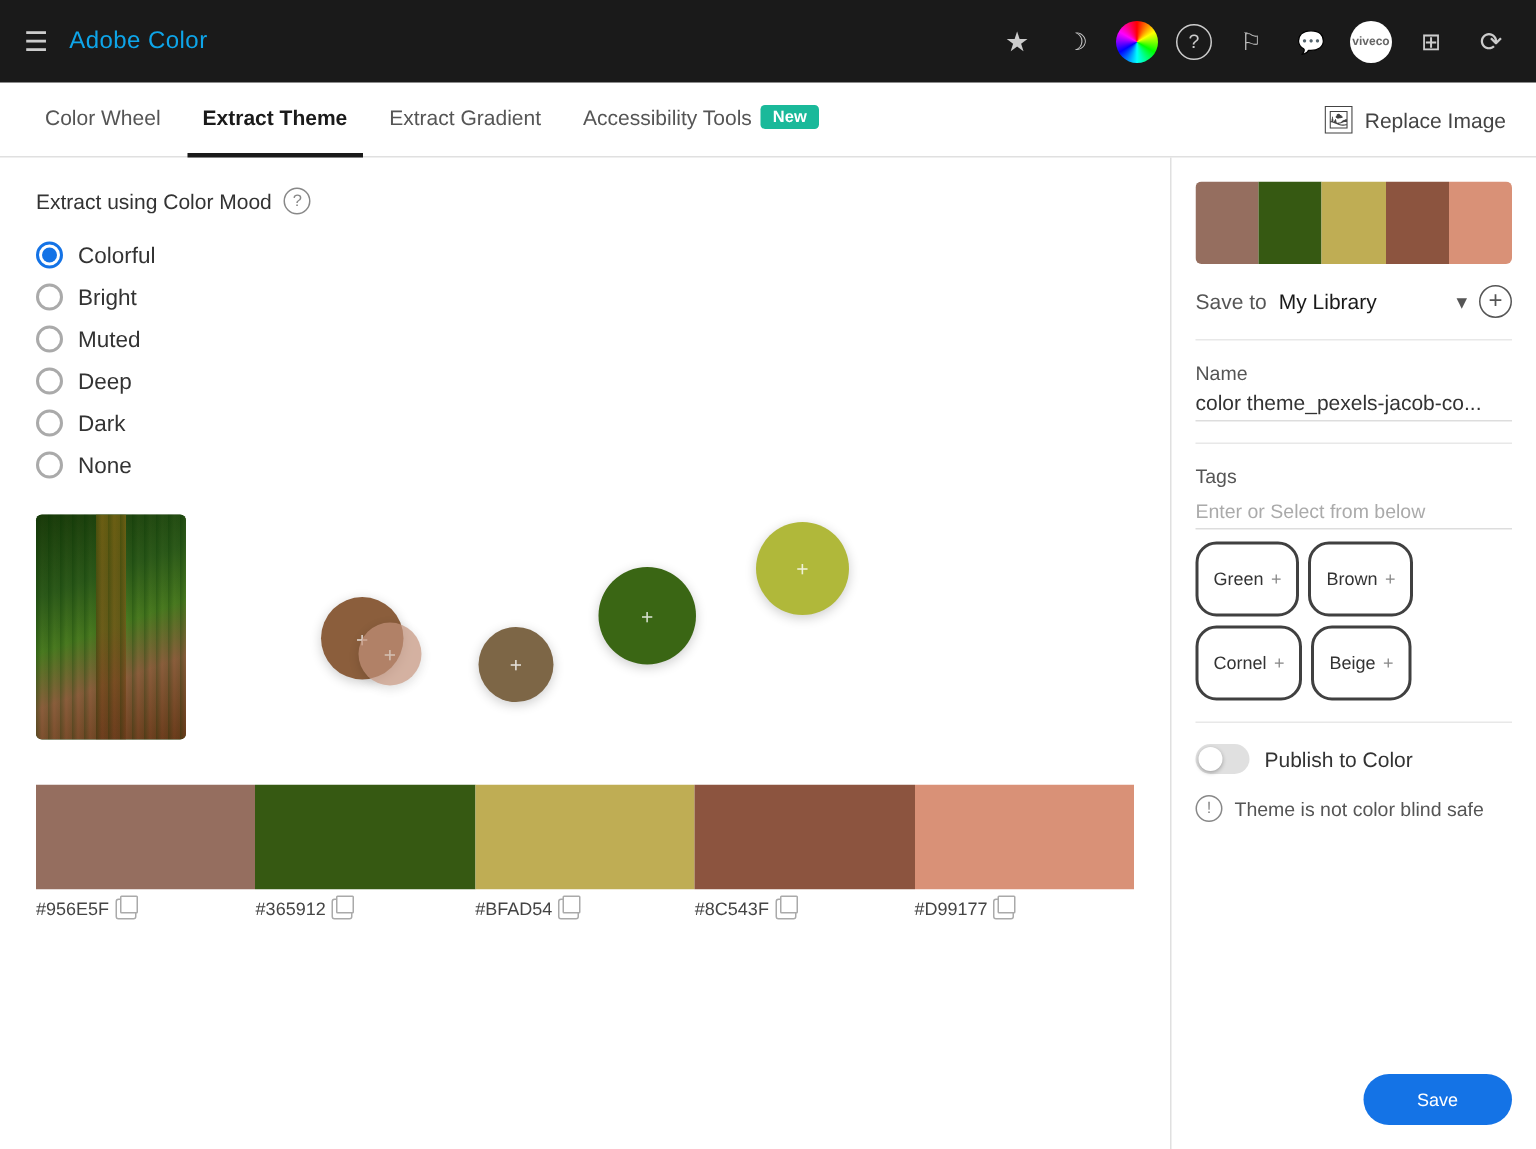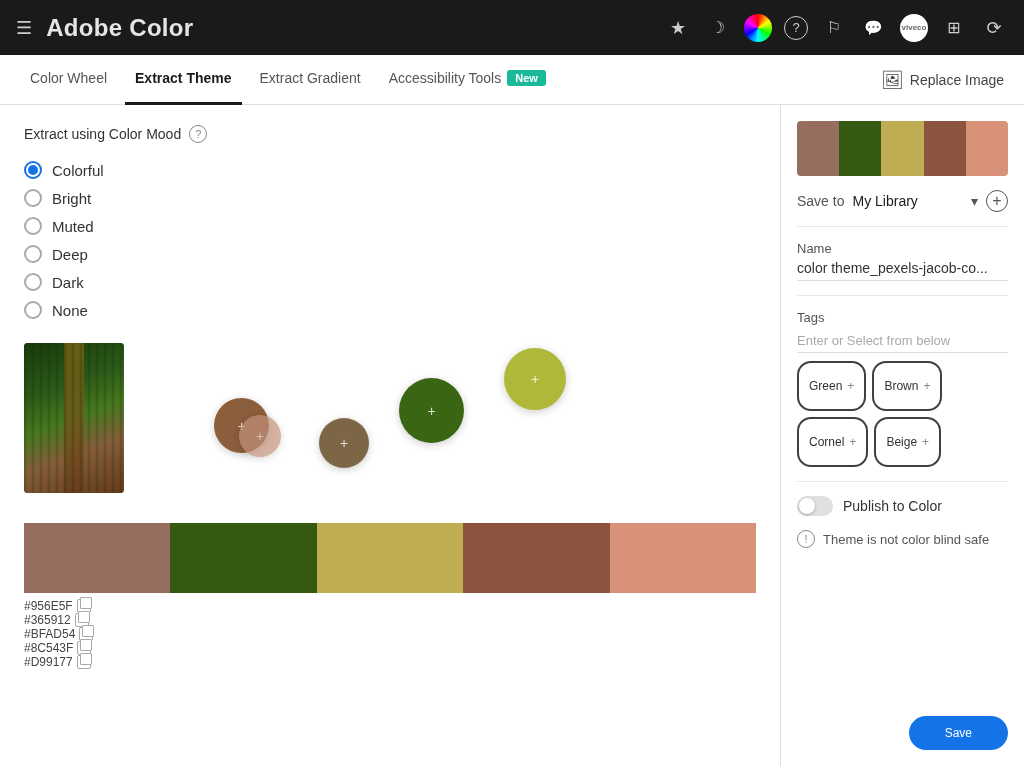--- a/index.html
+++ b/index.html
@@ -9,21 +9,21 @@
     .top-nav {
       background: #1a1a1a;
       height: 55px;
       display: flex;
       align-items: center;
       padding: 0 16px;
       gap: 16px;
     }
     .top-nav-left { display: flex; align-items: center; gap: 14px; flex: 1; }
     .hamburger-icon { color: #ccc; font-size: 18px; cursor: pointer; }
-    .app-title { color: #e5e5e5; font-size: 24px; font-weight: 700; letter-spacing: 0.3px; }
+    .app-title { color: #0ea5e9; font-size: 16px; font-weight: 400; letter-spacing: 0.3px; }
     .top-nav-icons { display: flex; align-items: center; gap: 12px; }
     .nav-icon { color: #ccc; font-size: 18px; cursor: pointer; width: 28px; height: 28px; display: flex; align-items: center; justify-content: center; border-radius: 4px; }
     .color-wheel-icon { width: 28px; height: 28px; border-radius: 50%; background: conic-gradient(red, yellow, lime, cyan, blue, magenta, red); }
     .avatar { width: 28px; height: 28px; border-radius: 50%; background: #fff; display: flex; align-items: center; justify-content: center; font-size: 9px; font-weight: bold; color: #333; overflow: hidden; }
     .avatar span { font-size: 8px; color: #666; }
 
     
     .tabs-bar {
       border-bottom: 1px solid #e0e0e0;
       display: flex;
@@ -188,21 +188,20 @@
       display: flex;
       height: 70px;
       border-radius: 0;
       overflow: hidden;
     }
     .swatch { flex: 1; }
 
     .color-codes {
       display: flex;
       margin-top: 6px;
-      flex-direction: column;
     }
     .color-code {
       flex: 1;
       display: flex;
       align-items: center;
       gap: 4px;
       font-size: 12px;
       color: #444;
     }
     .copy-icon {

